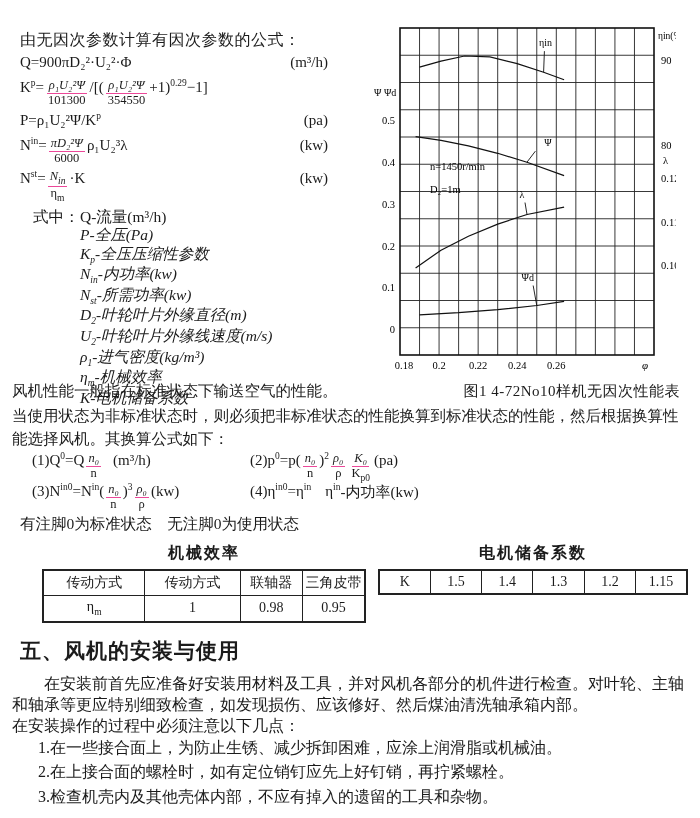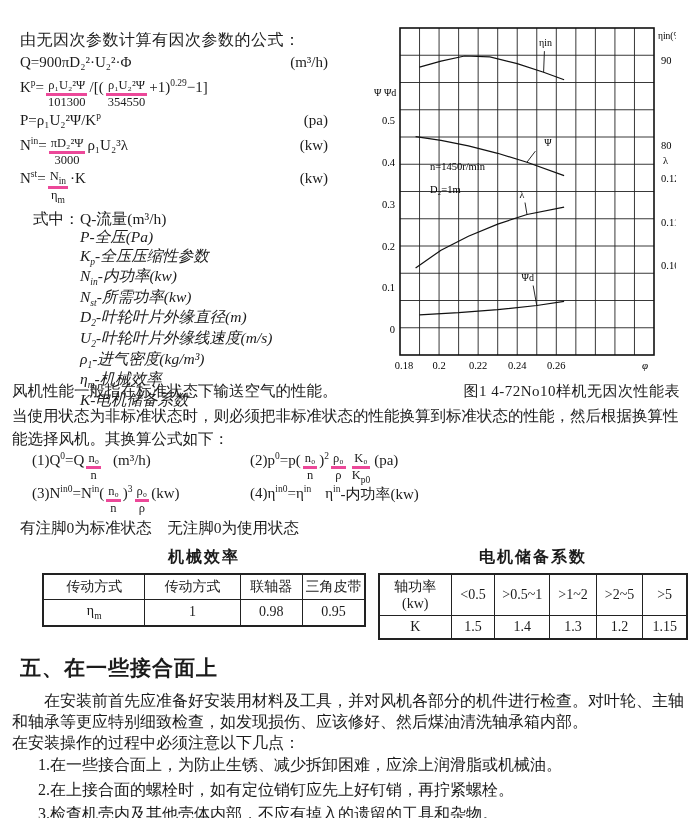--- a/index.html
+++ b/index.html
@@ -10,21 +10,21 @@
   }
   
   .col-left{position:absolute;left:20px;top:30px;width:352px;}
   .intro{font-size:16px;letter-spacing:.5px;}
   .formulas{margin-top:3px;font-size:15px;}
   .f-line{display:flex;align-items:flex-start;min-height:25px;width:308px;white-space:nowrap;}
   .f-line.tall{min-height:33px;}
   sub{font-size:9.5px;line-height:1;}
   sup{font-size:9.5px;line-height:1;}
   .frac{display:inline-flex;flex-direction:column;align-items:center;margin:0 2px;line-height:1.1;font-size:12.5px;text-align:center;}
-  .frac .num{border-bottom:3px solid #ec4899;padding:0 2px;}
+  .frac .num{border-bottom:1px solid #ec4899;padding:0 2px;font-style:italic;}
   .frac .den{padding:0 2px;}
   .unit{margin-left:auto;padding-left:6px;}
   
   .where{margin-top:5px;font-size:15.5px;line-height:18.3px;}
   .where-row{display:flex;}
   .where-label{width:60px;padding-left:13px;box-sizing:border-box;flex:none;}
   .where-row.cont{padding-left:60px;font-style:italic;}
   
   .chart-wrap{position:absolute;left:374px;top:24px;width:302px;}
   .chart-wrap svg{display:block;font-family:"Liberation Serif","DejaVu Serif",serif;}
@@ -89,21 +89,21 @@
       <span>P=ρ₁U₂²Ψ/K</span>
         <sub>p</sub>
       <span class="unit">(pa)</span>
     </div>
     <div class="f-line tall">
       <span>N</span>
         <sub>in</sub>
         <span>=</span>
       <span class="frac">
         <span class="num">πD₂²Ψ</span>
-        <span class="den">3000</span>
+        <span class="den">6000</span>
       </span>
       <span>ρ₁U₂³λ</span>
       <span class="unit">(kw)</span>
     </div>
     <div class="f-line tall">
       <span>N</span>
         <sub>st</sub>
         <span>=</span>
       <span class="frac">
         <span class="num"><span>N</span><sub>in</sub></span>
@@ -305,43 +305,35 @@
           <td>0.98</td>
           <td>0.95</td>
         </tr>
       </tbody>
         </table>
     </div>
     <div class="tbl-block motor">
       <div class="tbl-title">电机储备系数</div>
       <table class="motor">
         <tbody>
-            <tr>
-          <th>轴功率(kw)</th>
-          <th>&lt;0.5</th>
-          <th>&gt;0.5~1</th>
-          <th>&gt;1~2</th>
-          <th>&gt;2~5</th>
-          <th>&gt;5</th>
-        </tr>
         <tr>
           <td>K</td>
           <td>1.5</td>
           <td>1.4</td>
           <td>1.3</td>
           <td>1.2</td>
           <td>1.15</td>
         </tr>
       </tbody>
         </table>
     </div>
   </div>
 
   <div class="sec5">
-    <h2>五、在一些接合面上</h2>
+    <h2>五、风机的安装与使用</h2>
     <p class="p1">在安装前首先应准备好安装用材料及工具，并对风机各部分的机件进行检查。对叶轮、主轴和轴承等更应特别细致检查，如发现损伤、应该修好、然后煤油清洗轴承箱内部。</p>
     <p>在安装操作的过程中必须注意以下几点：</p>
     <div class="items">
       <div>1.在一些接合面上，为防止生锈、减少拆卸困难，应涂上润滑脂或机械油。</div>
       <div>2.在上接合面的螺栓时，如有定位销钉应先上好钉销，再拧紧螺栓。</div>
       <div>3.检查机壳内及其他壳体内部，不应有掉入的遗留的工具和杂物。</div>
     </div>
   </div>
 </div>
 

